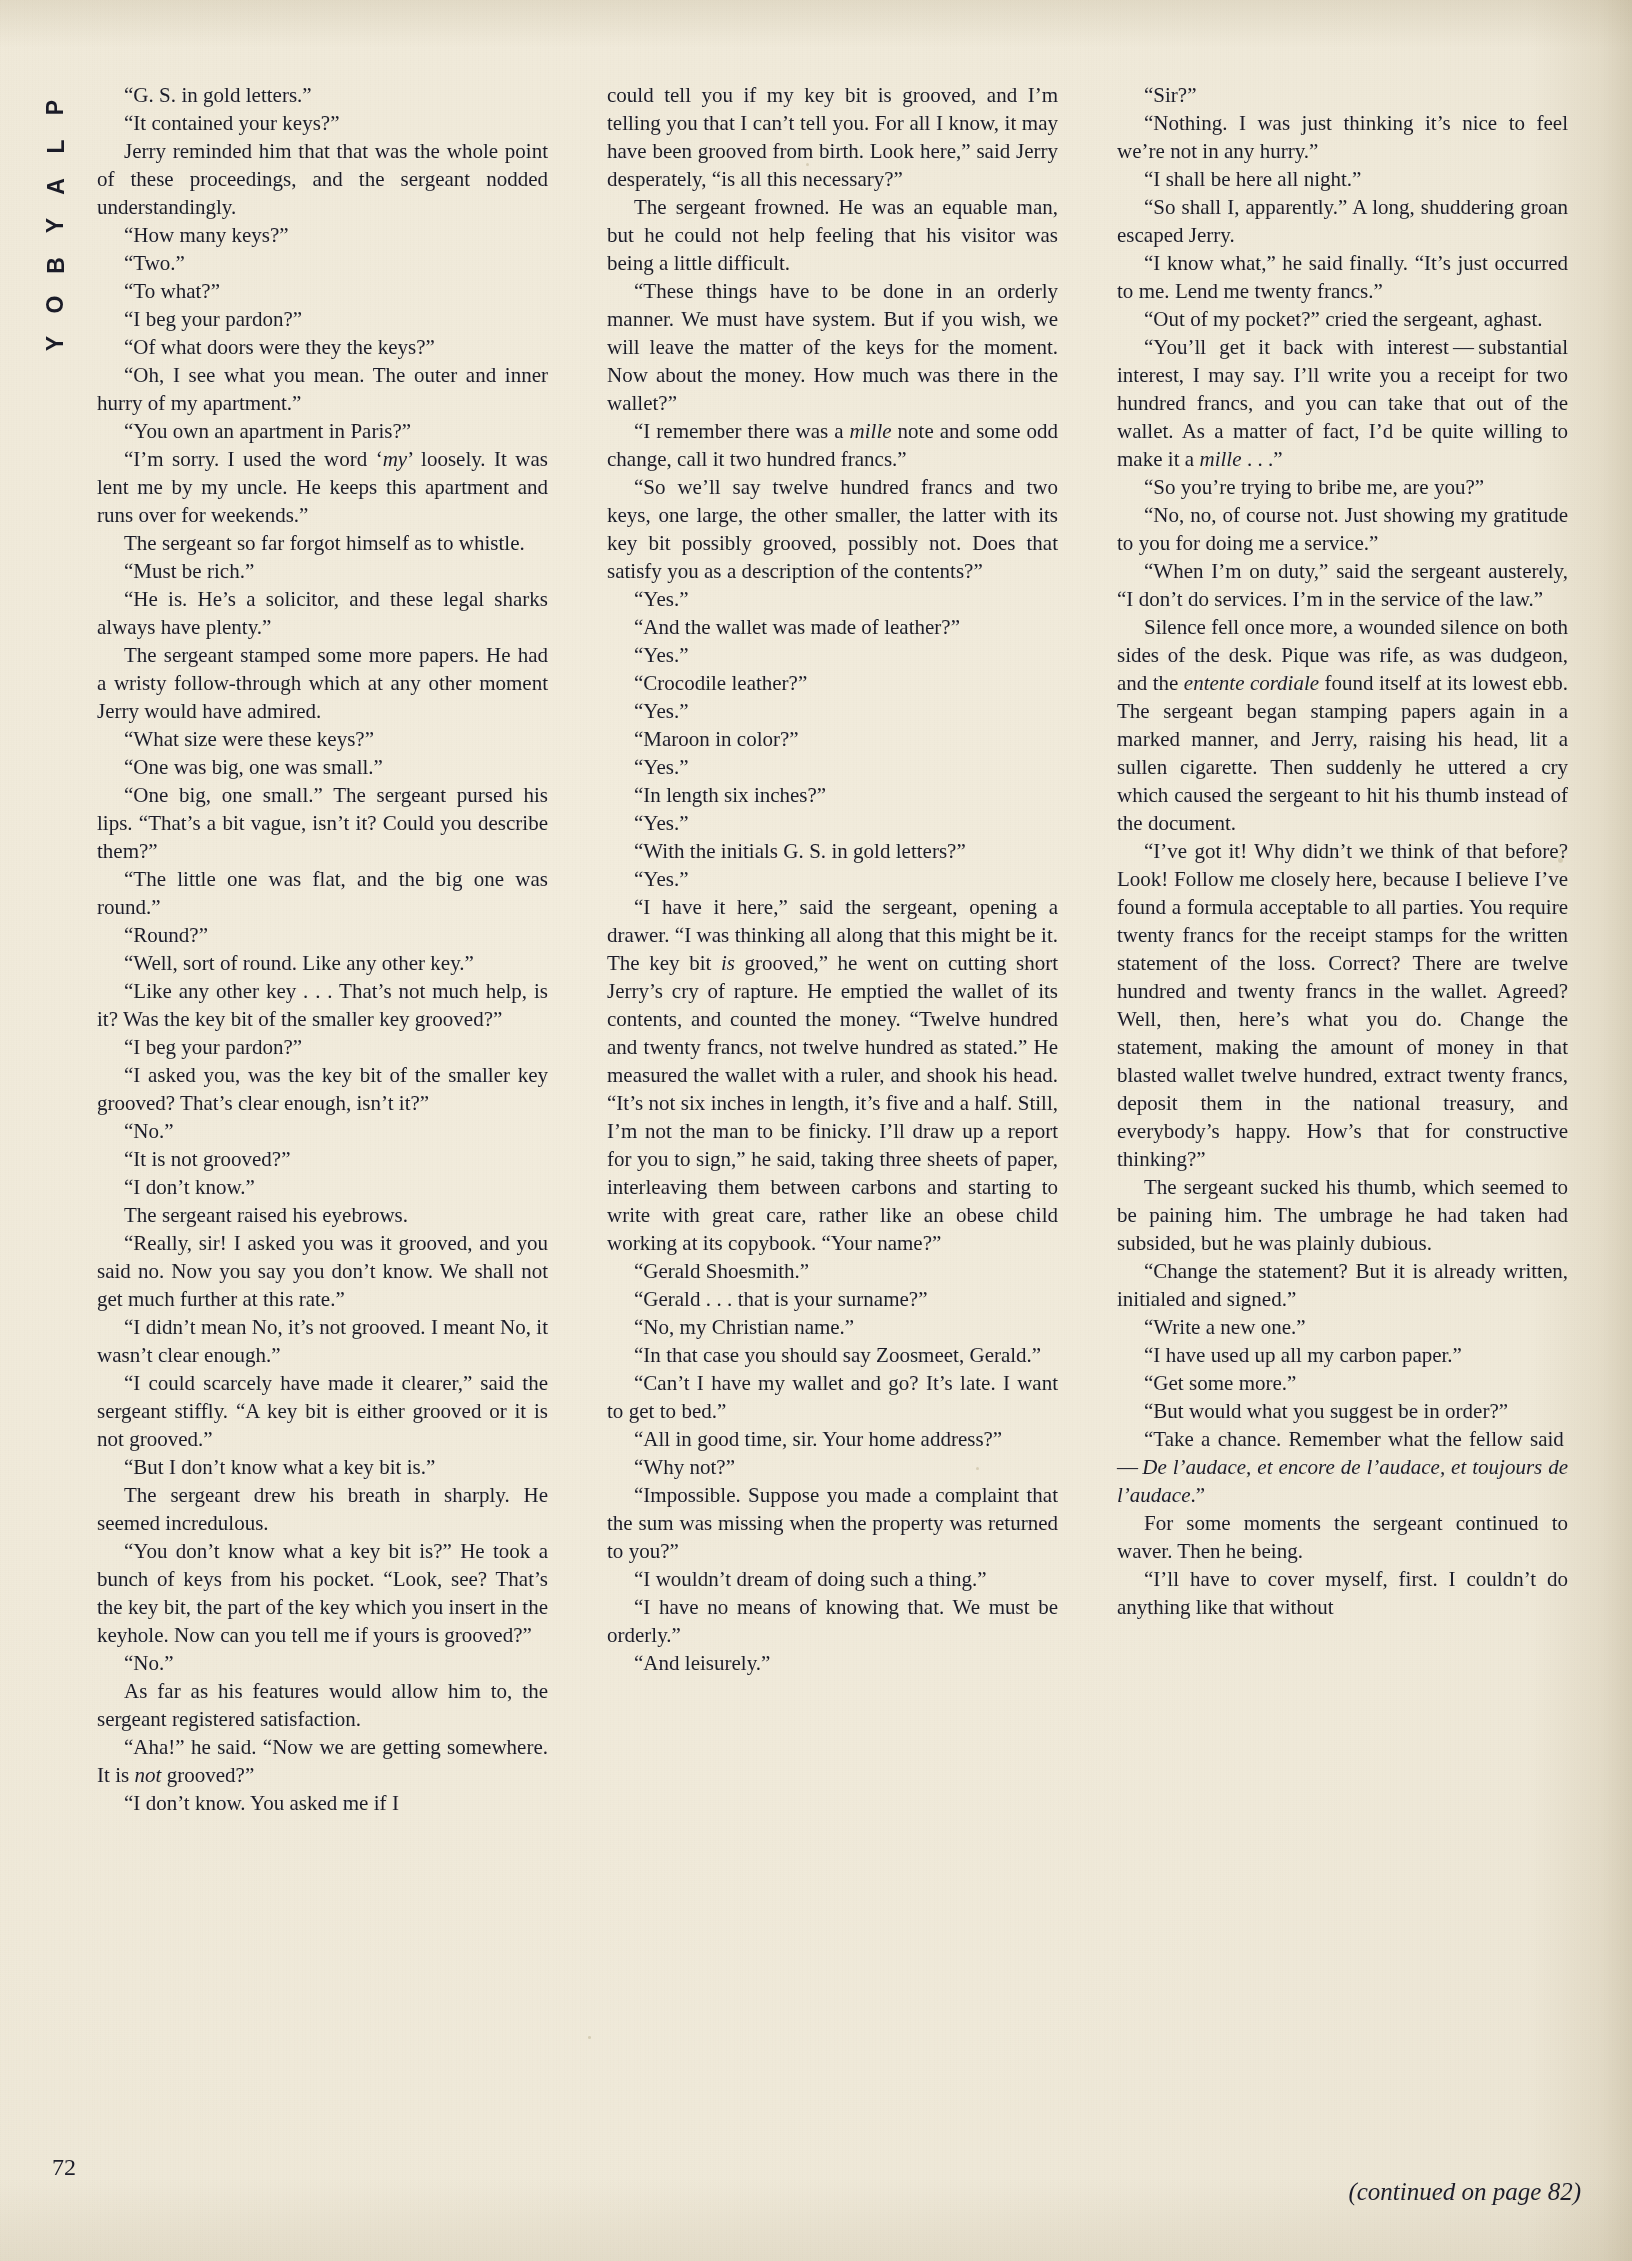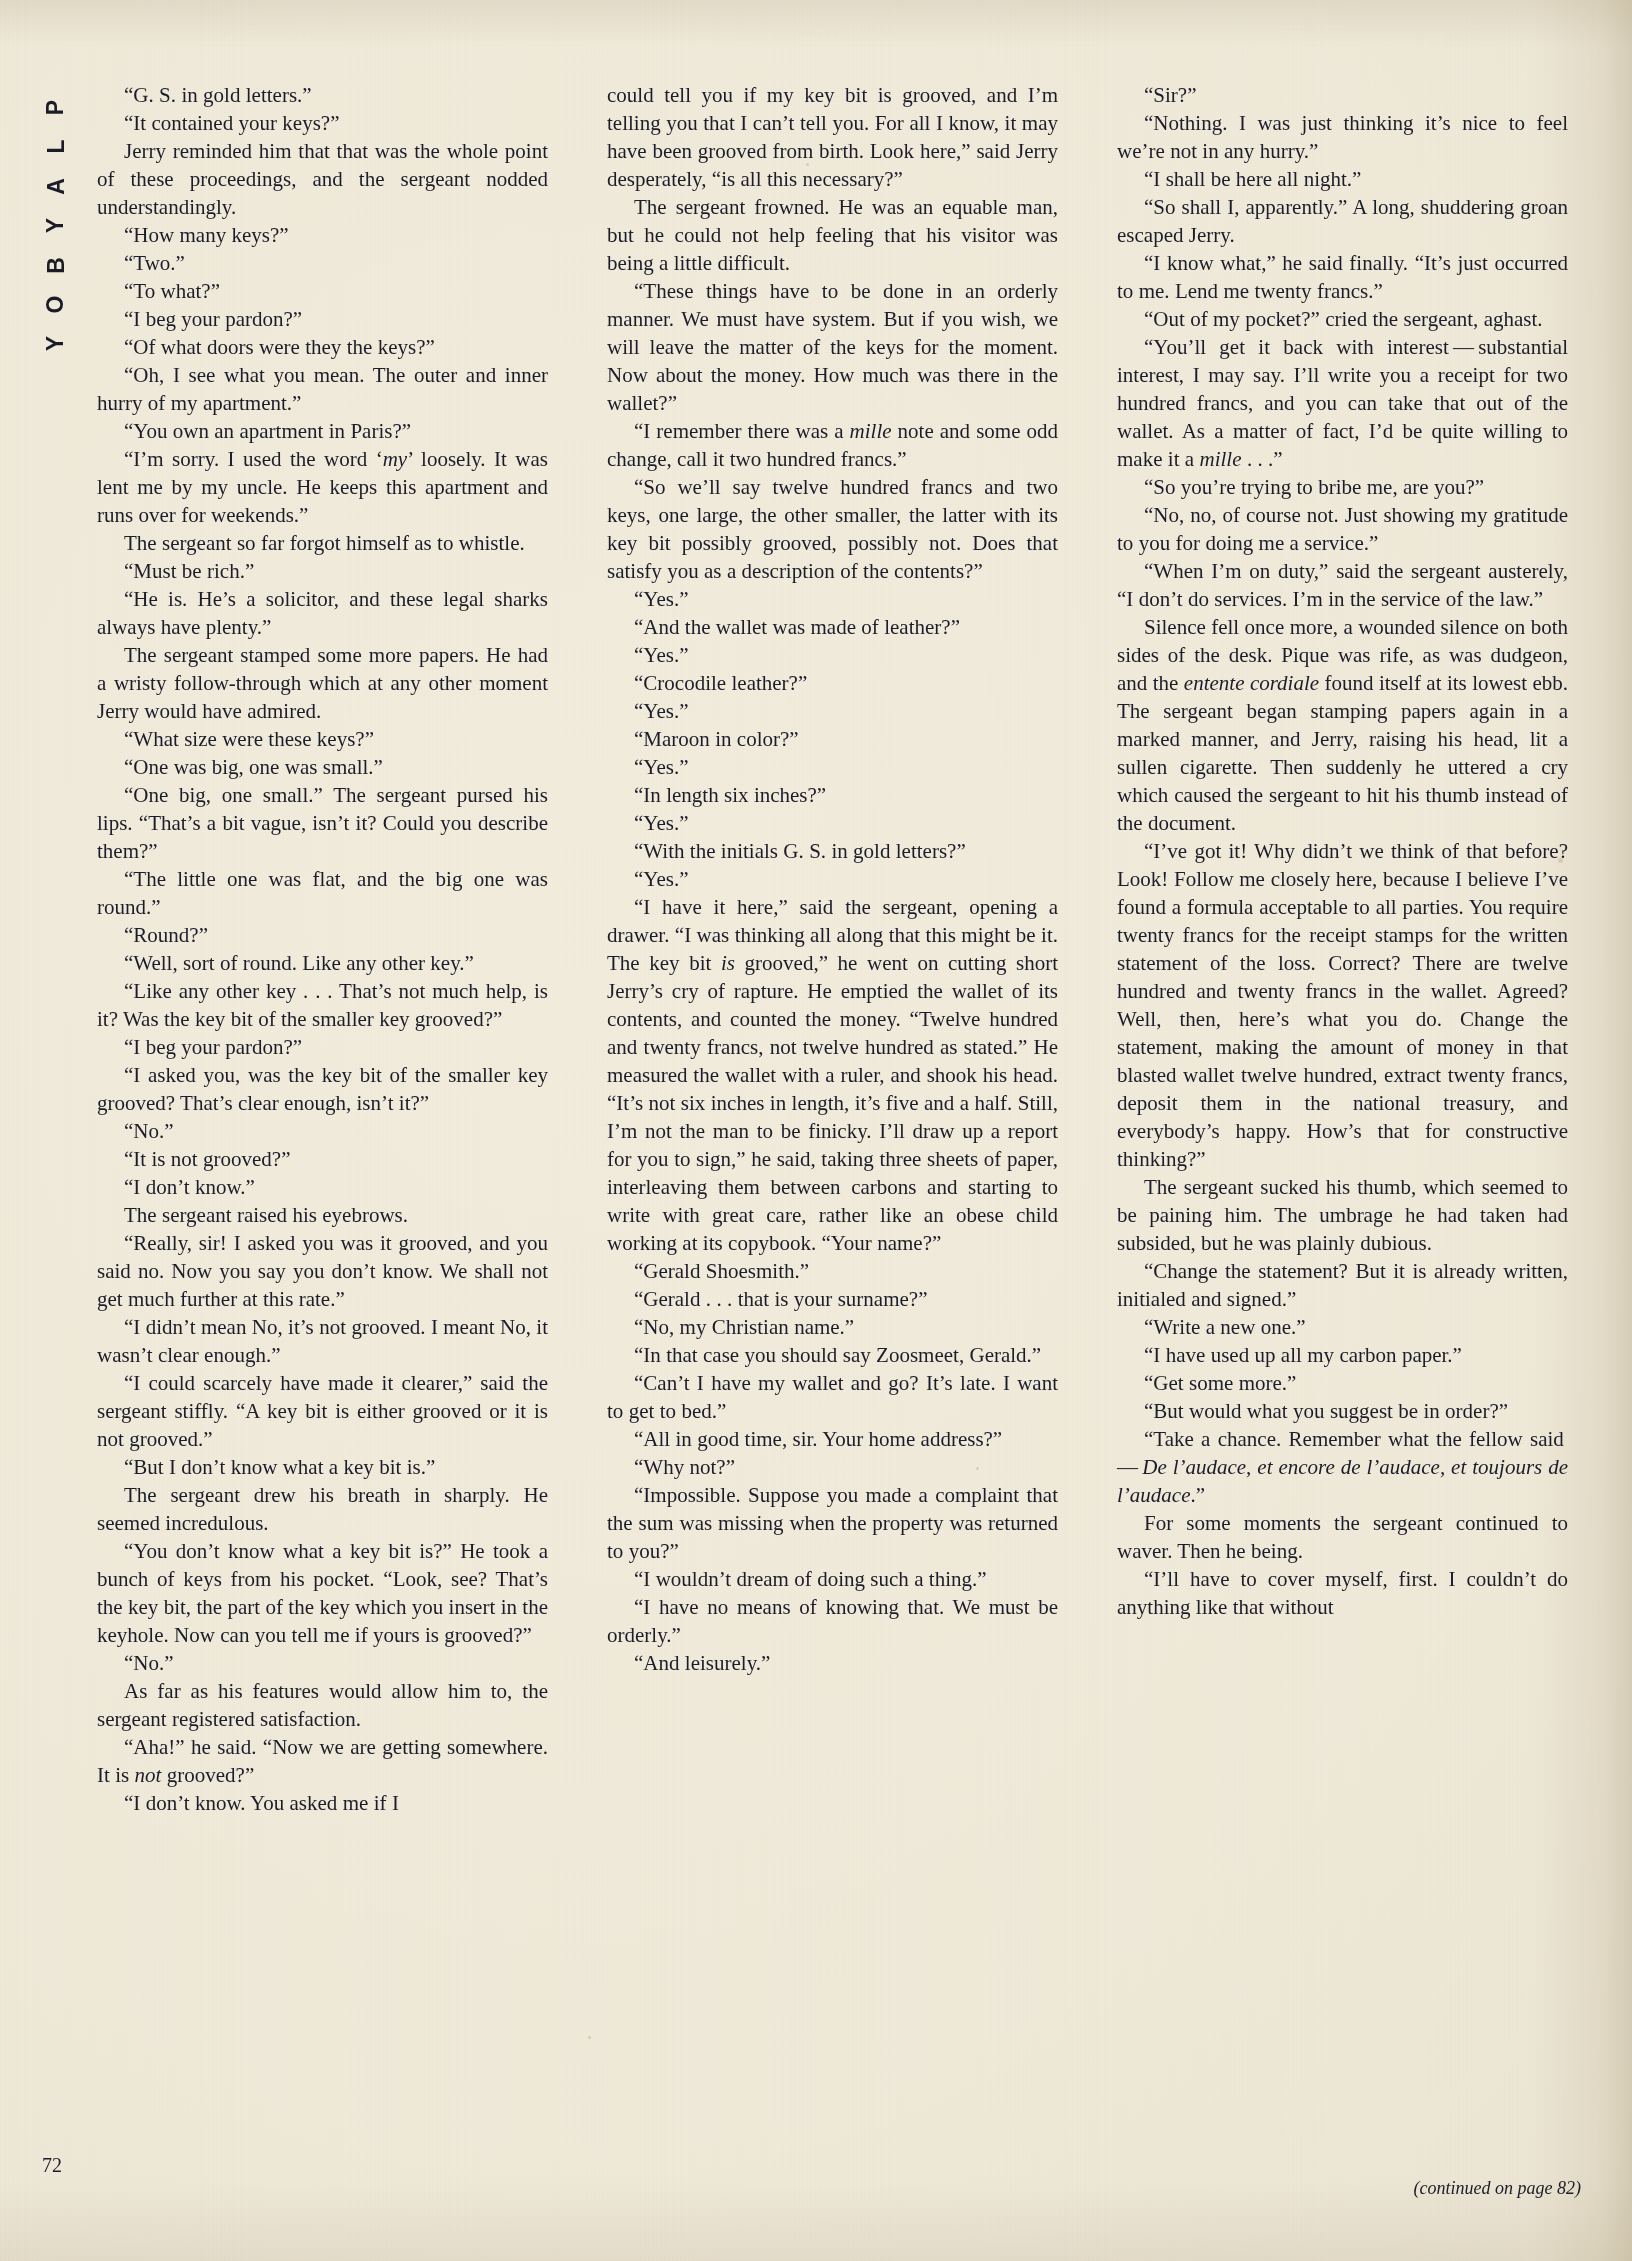--- a/index.html
+++ b/index.html
@@ -100,34 +100,34 @@
   .col p {
     margin: 0;
     text-indent: 27px;
   }
   .col p.noindent { text-indent: 0; }
   .col i, .col em { font-style: italic; }
 
   
   #folio {
     position: absolute;
-    left: 42px;
+    left: 52px;
     top: 2155px;
-    font-size: 20px;
+    font-size: 24px;
     line-height: 1;
     color: #1c1d2a;
   }
   #continued {
     position: absolute;
     left: 1108px;
     top: 2179px;
     width: 473px;
     text-align: right;
     font-style: italic;
-    font-size: 18px;
+    font-size: 25px;
     line-height: 1;
     color: #1c1d2a;
   }
 
   
   .speck { position:absolute; background:#b9ac8c; border-radius:50%; opacity:.45; pointer-events:none;}
 </style>
 </head>
 <body>
 

